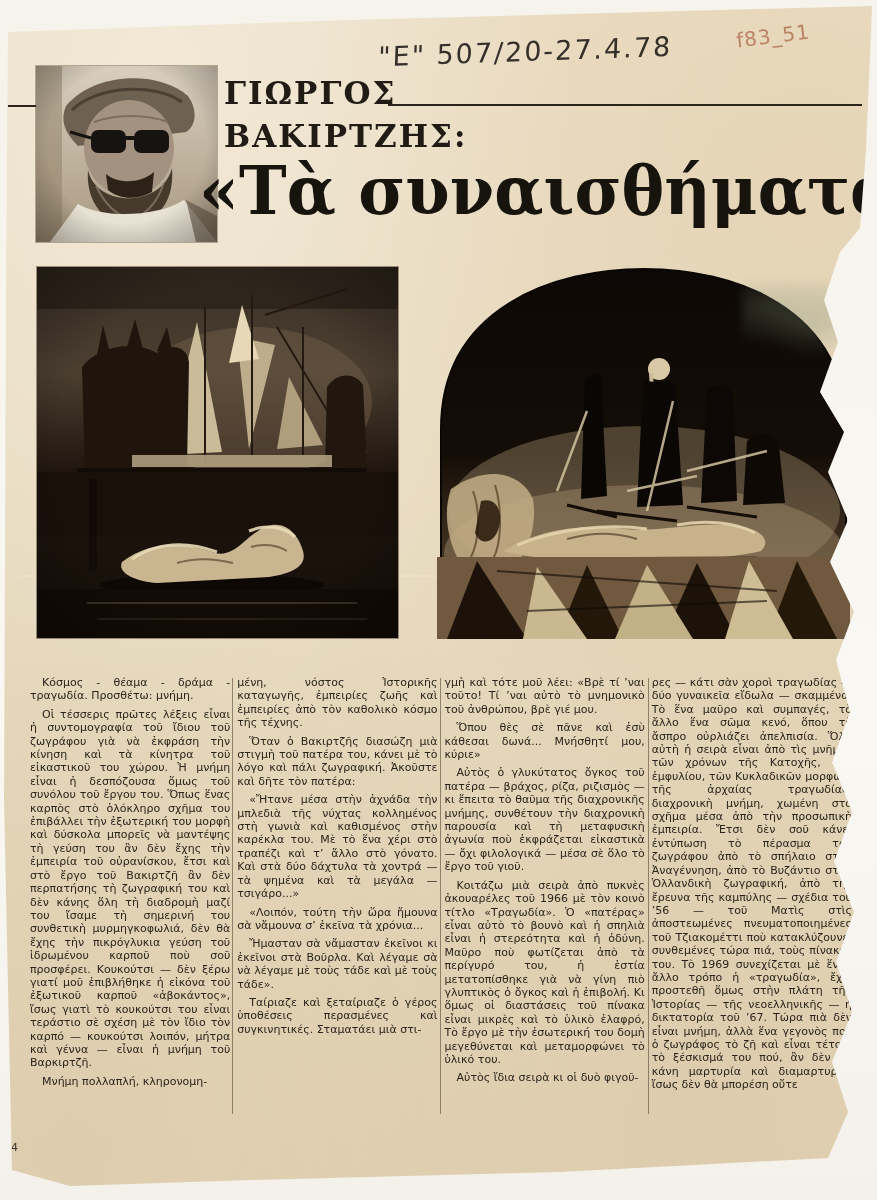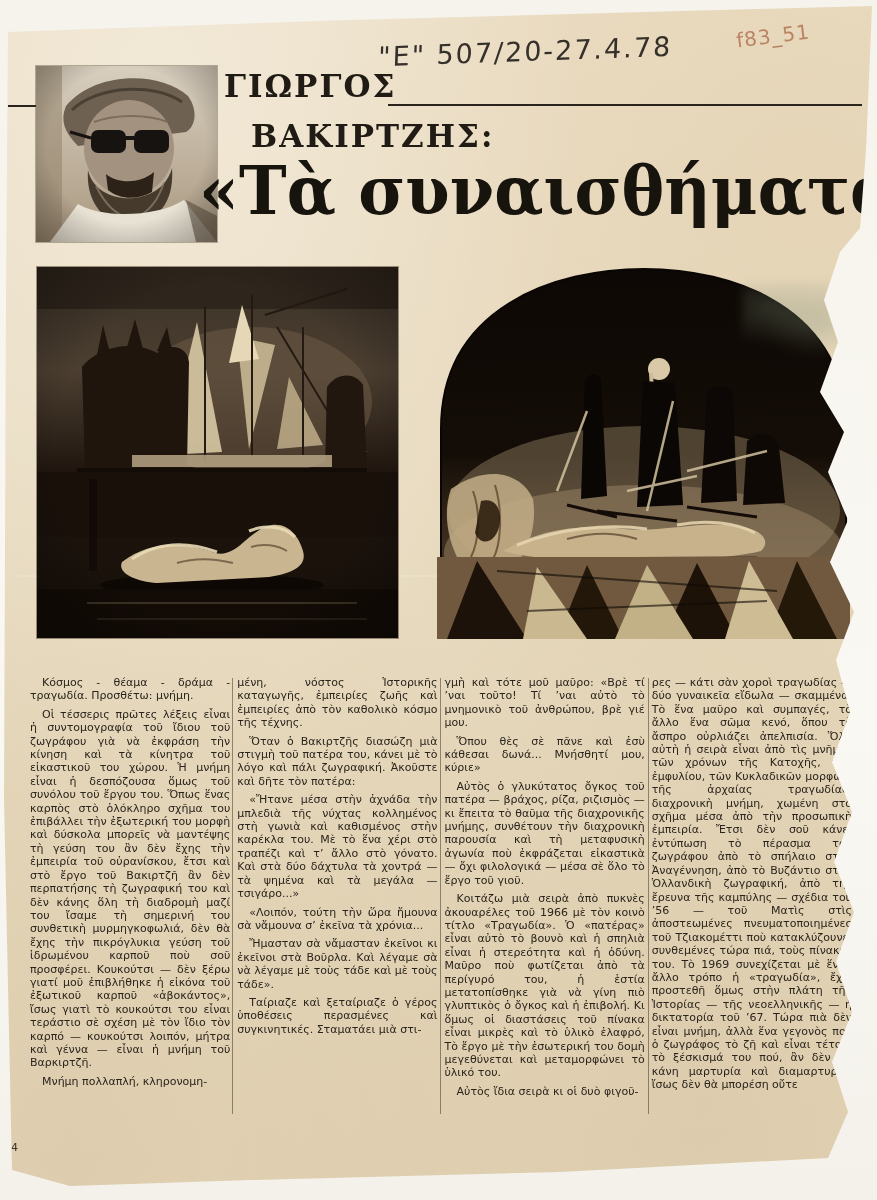--- a/index.html
+++ b/index.html
@@ -30,22 +30,22 @@
   .crease{position:absolute;left:18px;top:575px;width:810px;height:2px;
     background:rgba(255,255,255,.14);}
   
   .pen-note{position:absolute;left:378px;top:36px;font-size:27px;letter-spacing:2px;
     color:#35302a;transform:rotate(-2deg) skewX(-4deg);white-space:nowrap;}
   .pencil-note{position:absolute;left:736px;top:24px;font-size:20px;letter-spacing:1px;
     color:rgba(178,116,85,.85);transform:rotate(-7deg);white-space:nowrap;}
   
   .kicker{position:absolute;left:224px;font-family:"DejaVu Serif",serif;font-weight:bold;
     font-size:31px;letter-spacing:2px;color:#201b14;white-space:nowrap;}
-  .kicker.l1{top:68px;}
-  .kicker.l2{top:118px;margin-left:27px;}
+  .kicker.l1{top:75px;}
+  .kicker.l2{top:118px;}
   .rule{position:absolute;height:2px;background:#2a241c;}
   .rule.stub{left:8px;top:105px;width:28px;}
   .rule.right{left:388px;top:104px;width:474px;}
   .headline{position:absolute;left:199px;top:150px;width:675px;
     font-family:"DejaVu Serif",serif;font-weight:bold;font-size:64px;letter-spacing:0px;
     color:#17130d;white-space:nowrap;transform:scaleY(1.06);transform-origin:left top;}
   
   .portrait{position:absolute;left:36px;top:66px;width:181px;height:176px;
     outline:1px solid rgba(60,45,25,.35);}
   .art-left{position:absolute;left:37px;top:267px;width:361px;height:371px;
@@ -204,21 +204,21 @@
       </div>
       <div class="col">
         <p class="cont">μένη, νόστος Ἱστορικῆς καταγωγῆς, ἐμπειρίες ζωῆς καὶ ἐμπειρίες ἀπὸ τὸν καθολικὸ κόσμο τῆς τέχνης.</p>
         <p>Ὅταν ὁ Βακιρτζῆς διασώζη μιὰ στιγμὴ τοῦ πατέρα του, κάνει μὲ τὸ λόγο καὶ πάλι ζωγραφική. Ἀκοῦστε καὶ δῆτε τὸν πατέρα:</p>
         <p>«Ἤτανε μέσα στὴν ἀχνάδα τὴν μπλεδιὰ τῆς νύχτας κολλημένος στὴ γωνιὰ καὶ καθισμένος στὴν καρέκλα του. Μὲ τὸ ἕνα χέρι στὸ τραπέζι καὶ τ’ ἄλλο στὸ γόνατο. Καὶ στὰ δύο δάχτυλα τὰ χοντρά — τὰ ψημένα καὶ τὰ μεγάλα — τσιγάρο...»</p>
         <p>«Λοιπόν, τούτη τὴν ὥρα ἤμουνα σὰ νἄμουνα σ’ ἐκεῖνα τὰ χρόνια...</p>
         <p>Ἤμασταν σὰ νἄμασταν ἐκεῖνοι κι ἐκεῖνοι στὰ Βοῦρλα. Καὶ λέγαμε σὰ νὰ λέγαμε μὲ τοὺς τάδε καὶ μὲ τοὺς τάδε».</p>
         <p>Ταίριαζε καὶ ξεταίριαζε ὁ γέρος ὑποθέσεις περασμένες καὶ συγκινητικές. Σταματάει μιὰ στι-</p>
       </div>
       <div class="col">
-        <p class="cont">γμὴ καὶ τότε μοῦ μαῦρο: «Βρὲ τί ’ναι τοῦτο! Τί ’ναι αὐτὸ τὸ μνημονικὸ τοῦ ἀνθρώπου, βρὲ γιέ μου.</p>
+        <p class="cont">γμὴ καὶ τότε μοῦ λέει: «Βρὲ τί ’ναι τοῦτο! Τί ’ναι αὐτὸ τὸ μνημονικὸ τοῦ ἀνθρώπου, βρὲ γιέ μου.</p>
         <p>Ὅπου θὲς σὲ πᾶνε καὶ ἐσὺ κάθεσαι δωνά... Μνήσθητί μου, κύριε»</p>
         <p>Αὐτὸς ὁ γλυκύτατος ὄγκος τοῦ πατέρα — βράχος, ρίζα, ριζισμὸς — κι ἔπειτα τὸ θαῦμα τῆς διαχρονικῆς μνήμης, συνθέτουν τὴν διαχρονικὴ παρουσία καὶ τὴ μεταφυσικὴ ἀγωνία ποὺ ἐκφράζεται εἰκαστικὰ — ὄχι φιλολογικά — μέσα σὲ ὅλο τὸ ἔργο τοῦ γιοῦ.</p>
         <p>Κοιτάζω μιὰ σειρὰ ἀπὸ πυκνὲς ἀκουαρέλες τοῦ 1966 μὲ τὸν κοινὸ τίτλο «Τραγωδία». Ὁ «πατέρας» εἶναι αὐτὸ τὸ βουνὸ καὶ ἡ σπηλιὰ εἶναι ἡ στερεότητα καὶ ἡ ὀδύνη. Μαῦρο ποὺ φωτίζεται ἀπὸ τὰ περίγυρό του, ἡ ἑστία μετατοπίσθηκε γιὰ νὰ γίνη πιὸ γλυπτικὸς ὁ ὄγκος καὶ ἡ ἐπιβολή. Κι ὅμως οἱ διαστάσεις τοῦ πίνακα εἶναι μικρὲς καὶ τὸ ὑλικὸ ἐλαφρό, Τὸ ἔργο μὲ τὴν ἐσωτερική του δομὴ μεγεθύνεται καὶ μεταμορφώνει τὸ ὑλικό του.</p>
         <p>Αὐτὸς ἴδια σειρὰ κι οἱ δυὸ φιγοῦ-</p>
       </div>
       <div class="col">
         <p class="cont">ρες — κάτι σὰν χοροὶ τραγωδίας — δύο γυναικεῖα εἴδωλα — σκαμμένα. Τὸ ἕνα μαῦρο καὶ συμπαγές, τὸ ἄλλο ἕνα σῶμα κενό, ὅπου τὸ ἄσπρο οὐρλιάζει ἀπελπισία. Ὅλη αὐτὴ ἡ σειρὰ εἶναι ἀπὸ τὶς μνῆμες τῶν χρόνων τῆς Κατοχῆς, τοῦ ἐμφυλίου, τῶν Κυκλαδικῶν μορφῶν, τῆς ἀρχαίας τραγωδίας, διαχρονικὴ μνήμη, χωμένη στὸ σχῆμα μέσα ἀπὸ τὴν προσωπικὴ ἐμπειρία. Ἔτσι δὲν σοῦ κάνει ἐντύπωση τὸ πέρασμα τοῦ ζωγράφου ἀπὸ τὸ σπήλαιο στὴν Ἀναγέννηση, ἀπὸ τὸ Βυζάντιο στὴν Ὁλλανδικὴ ζωγραφική, ἀπὸ τὴν ἔρευνα τῆς καμπύλης — σχέδια τοῦ ’56 — τοῦ Ματὶς στὶς ἀποστεωμένες πνευματοποιημένες τοῦ Τζιακομέττι ποὺ κατακλύζουνε, συνθεμένες τώρα πιά, τοὺς πίνακές του. Τὸ 1969 συνεχίζεται μὲ ἕναν ἄλλο τρόπο ἡ «τραγωδία», ἔχει προστεθῆ ὅμως στὴν πλάτη τῆς Ἱστορίας — τῆς νεοελληνικῆς — ἡ δικτατορία τοῦ ’67. Τώρα πιὰ δὲν εἶναι μνήμη, ἀλλὰ ἕνα γεγονὸς ποὺ ὁ ζωγράφος τὸ ζῆ καὶ εἶναι τέτοιο τὸ ξέσκισμά του πού, ἂν δὲν τὸ κάνη μαρτυρία καὶ διαμαρτυρία, ἴσως δὲν θὰ μπορέση οὔτε</p>
       </div>
     </div>
   <div class="divider d1"></div>

